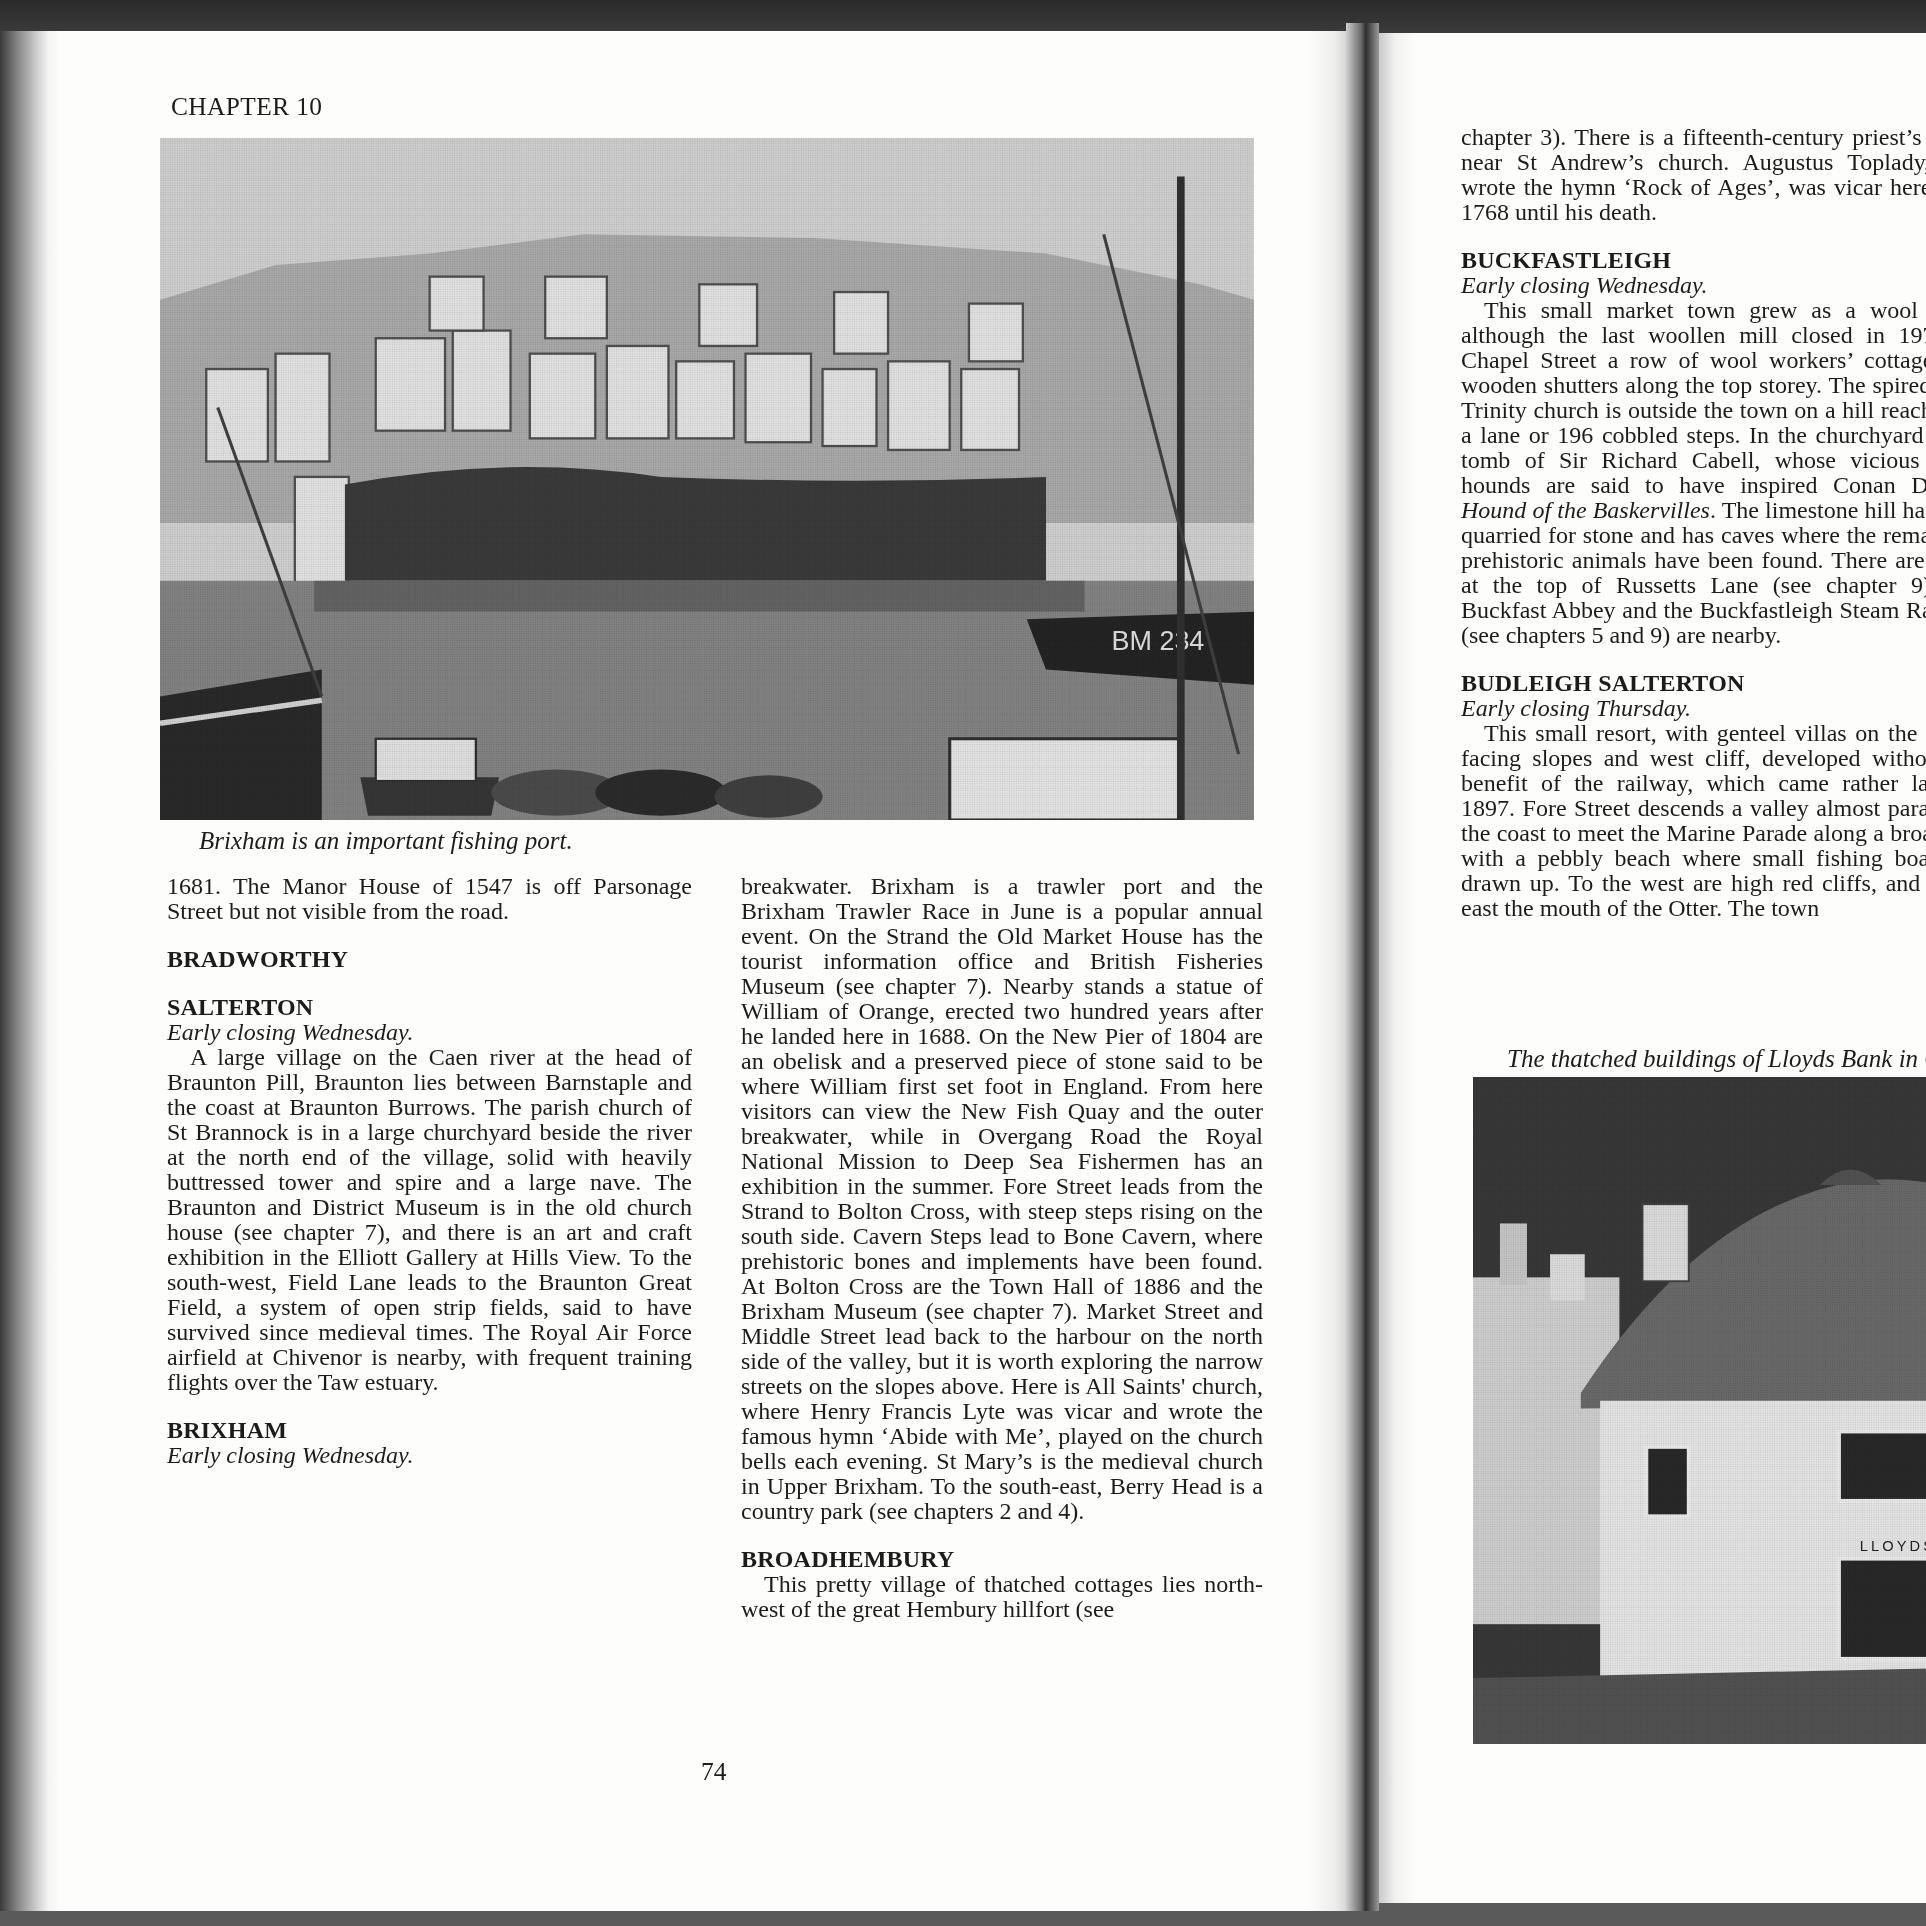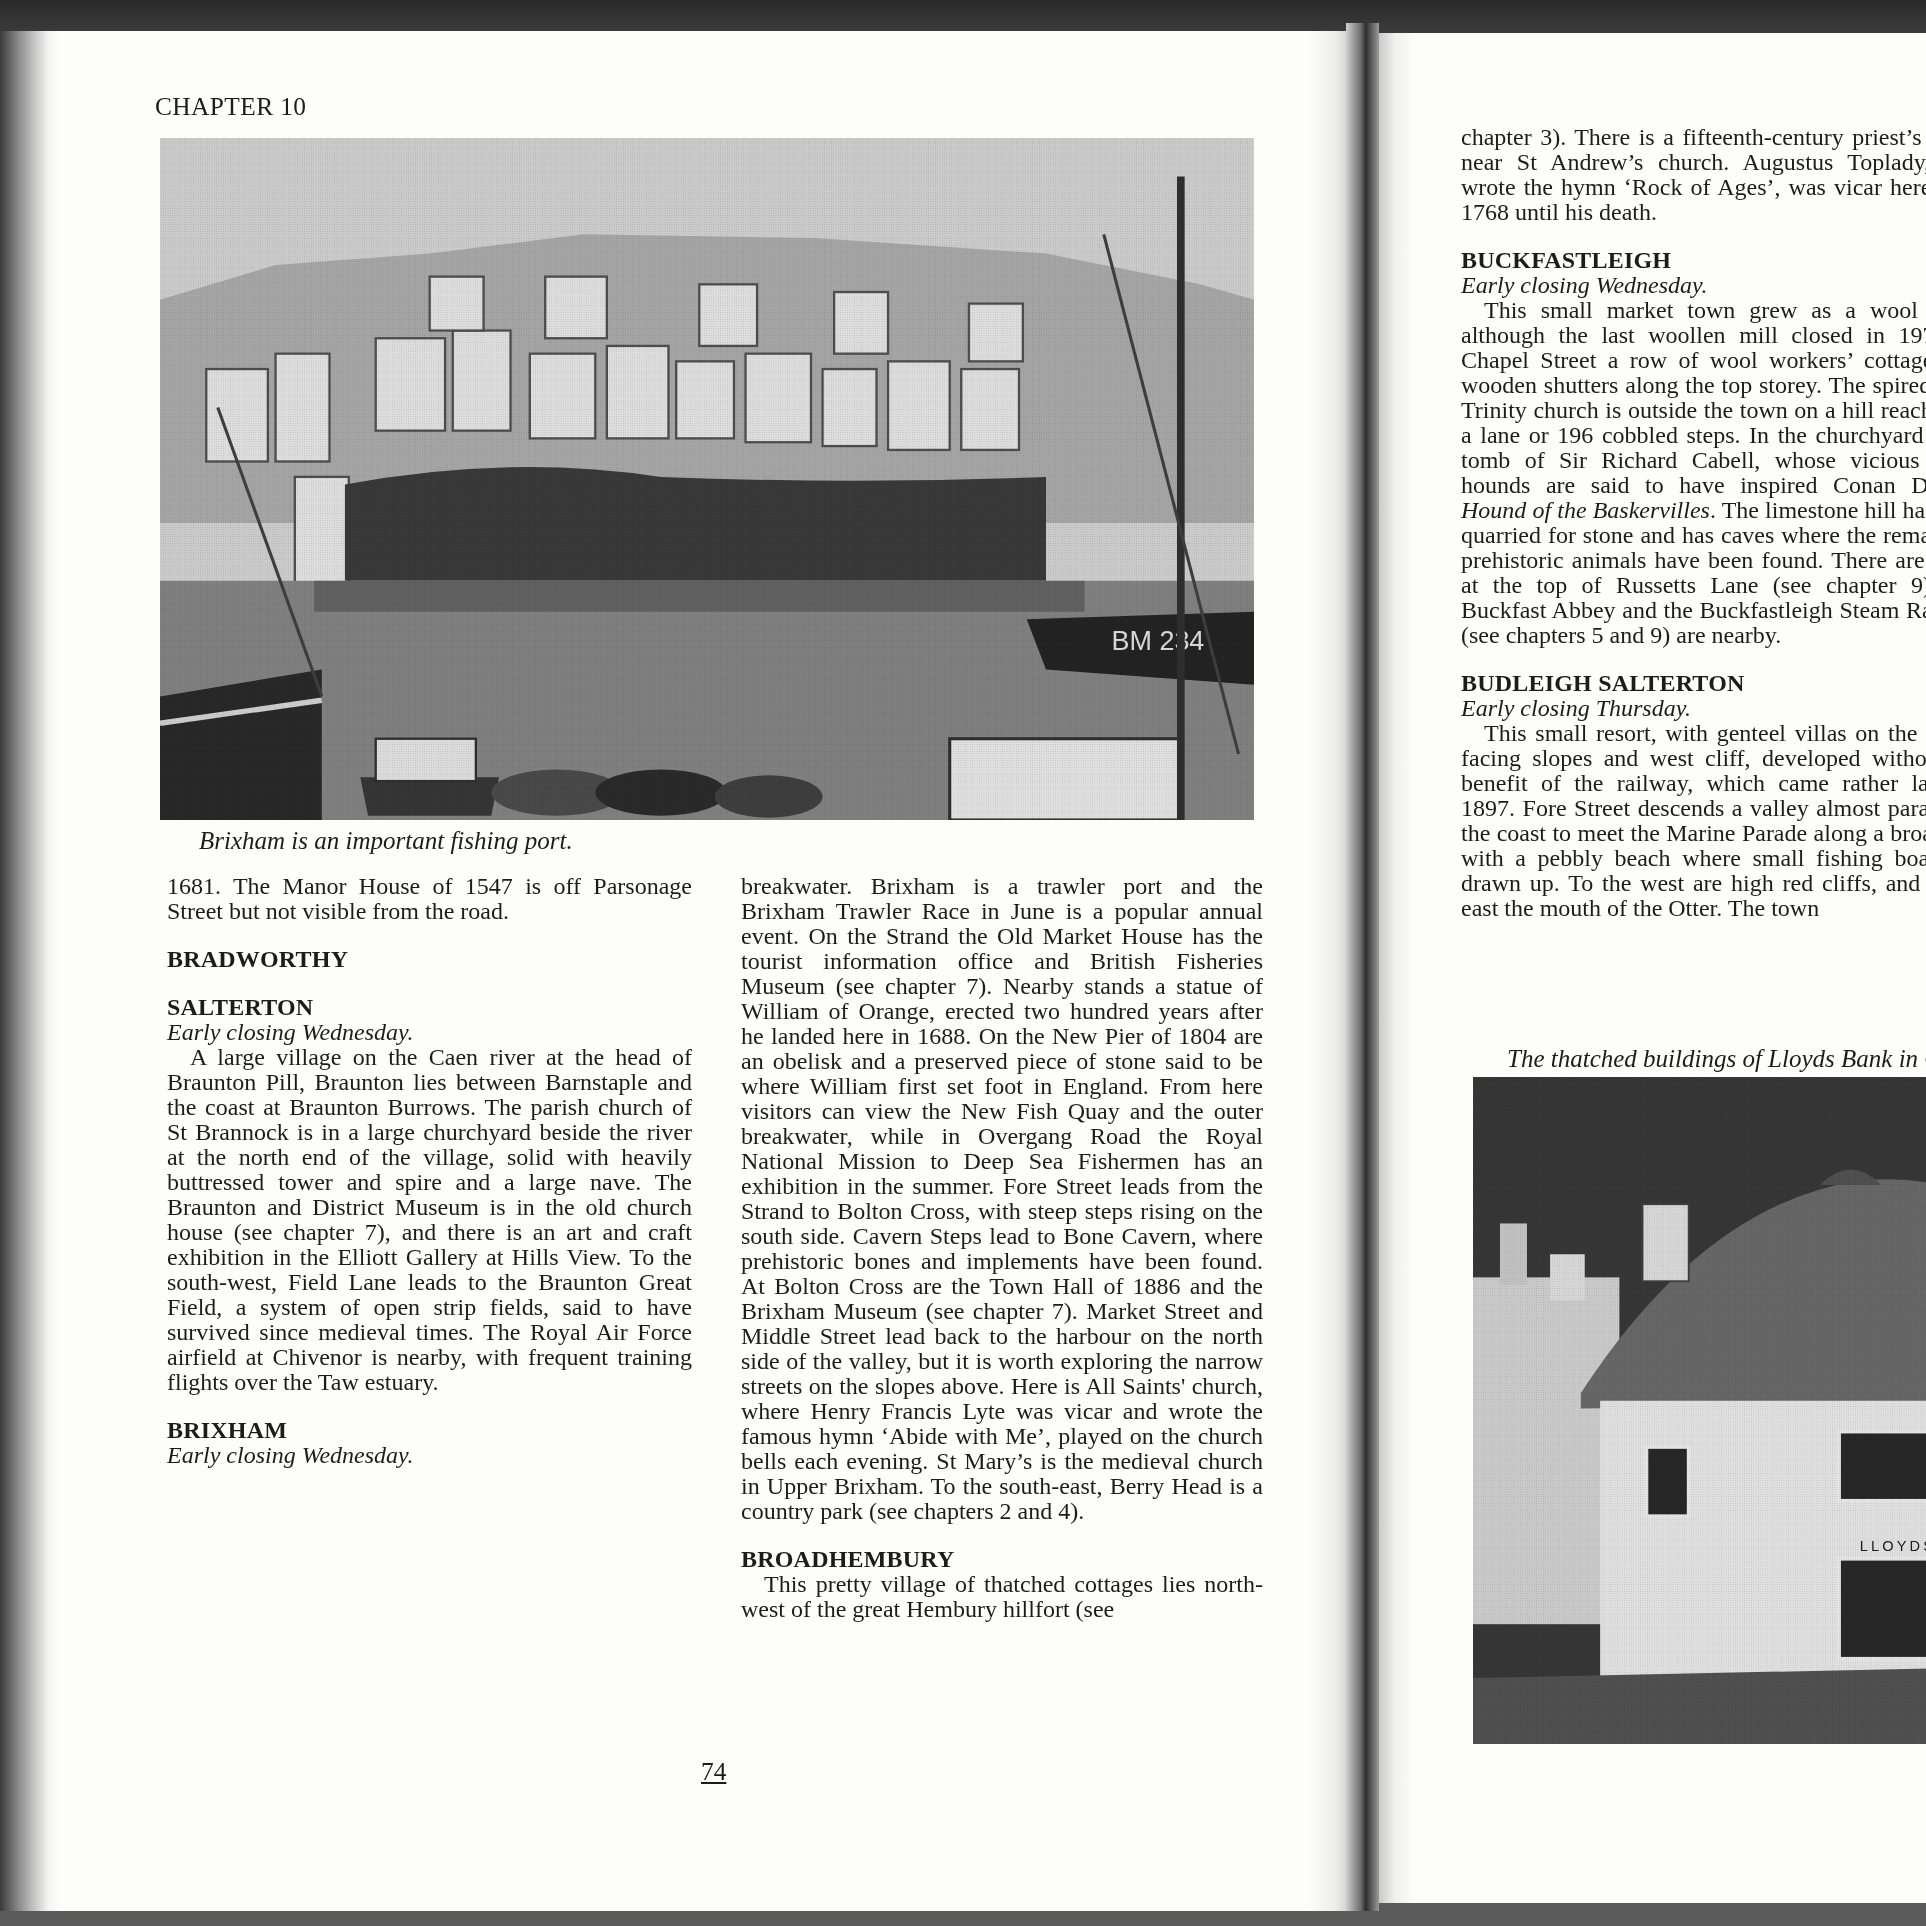--- a/index.html
+++ b/index.html
@@ -3,21 +3,21 @@
 <meta charset="utf-8">
 <style>
   html, body { margin:0; padding:0; }
   body { width:2702px; height:1965px; position:relative; overflow:hidden; background:#5a5a5a; font-family:"Liberation Serif", "DejaVu Serif", serif; color:#1c1c1c; }
   .topband { position:absolute; left:0; top:0; width:2702px; height:37px; background:linear-gradient(#2a2a2a,#3d3d3d); }
   .page { position:absolute; background:#fdfdfb; }
   #page-left { left:37px; top:31px; width:1310px; height:1880px; background:linear-gradient(90deg,#cfcfcf 0px,#f4f4f2 11.6px,#fdfdfb 23px,#fdfdfb 1271px,#ededeb 1298px,#d4d4d4 1310px); }
   #page-right { left:1379px; top:33px; width:1294px; height:1870px; background:linear-gradient(90deg,#c9c9c9 0px,#efefed 15.4px,#fdfdfb 35px,#fdfdfb 1279px,#e2e2e2 1294px); }
   .gutter { position:absolute; left:1346px; top:23px; width:33px; height:1888px; background:linear-gradient(90deg,#d0d0d0,#6d6d6d 45%,#2e2e2e 60%,#9a9a9a); }
   .edge-left { position:absolute; left:0; top:31px; width:37px; height:1880px; background:linear-gradient(90deg,#3a3a3a,#8a8a8a 50%,#cfcfcf); }
-  .runhead { position:absolute; font-size:25.4px; letter-spacing:0.4px; line-height:1; }
+  .runhead { position:absolute; font-size:25.4px; letter-spacing:0.4px; line-height:1;margin-left:16px; }
   .col { position:absolute; font-size:24px; line-height:25px; text-align:justify; }
   .col p { margin:0; text-indent:0; }
   .col p.indent { text-indent:23px; }
   .col h3 { margin:0; font-size:24px; font-weight:bold; line-height:25px; letter-spacing:0.2px; }
   .col .ec { font-style:italic; margin:0; }
   .gap { height:23px; }
   .caption { position:absolute; font-style:italic; font-size:25px; line-height:1;margin-left:35px; }
   .pagenum { position:absolute; font-size:25.4px; line-height:1; }
   .photo { position:absolute; overflow:hidden; background:#8a8a8a; }
   .photo svg { display:block; width:100%; height:100%; }
@@ -105,21 +105,21 @@
   <p class="ec">Early closing Wednesday.</p>
 </div>
 
 <div class="col" style="left:741px; top:874px; width:522px;">
   <p>breakwater. Brixham is a trawler port and the Brixham Trawler Race in June is a popular annual event. On the Strand the Old Market House has the tourist information office and British Fisheries Museum (see chapter 7). Nearby stands a statue of William of Orange, erected two hundred years after he landed here in 1688. On the New Pier of 1804 are an obelisk and a preserved piece of stone said to be where William first set foot in England. From here visitors can view the New Fish Quay and the outer breakwater, while in Overgang Road the Royal National Mission to Deep Sea Fishermen has an exhibition in the summer. Fore Street leads from the Strand to Bolton Cross, with steep steps rising on the south side. Cavern Steps lead to Bone Cavern, where prehistoric bones and implements have been found. At Bolton Cross are the Town Hall of 1886 and the Brixham Museum (see chapter 7). Market Street and Middle Street lead back to the harbour on the north side of the valley, but it is worth exploring the narrow streets on the slopes above. Here is All Saints' church, where Henry Francis Lyte was vicar and wrote the famous hymn ‘Abide with Me’, played on the church bells each evening. St Mary’s is the medieval church in Upper Brixham. To the south-east, Berry Head is a country park (see chapters 2 and 4).</p>
   <div class="gap"></div>
   <h3>BROADHEMBURY</h3>
   <p class="indent">This pretty village of thatched cottages lies north-west of the great Hembury hillfort (see</p>
 </div>
 
-<div class="pagenum" style="left:701px; top:1759px;text-decoration:underline;">74</div>
+<div class="pagenum" style="left:701px; top:1759px;">74</div>
 
 <div class="page" id="page-right"></div>
 
 <div class="col" style="left:1461px; top:125px; width:525px;">
   <p>chapter 3). There is a fifteenth-century priest’s house near St Andrew’s church. Augustus Toplady, who wrote the hymn ‘Rock of Ages’, was vicar here from 1768 until his death.</p>
   <div class="gap"></div>
   <h3>BUCKFASTLEIGH</h3>
   <p class="ec">Early closing Wednesday.</p>
   <p class="indent"><span>This small market town grew as a wool town, although the last woollen mill closed in 1975. In Chapel Street a row of wool workers’ cottages has wooden shutters along the top storey. The spired Holy Trinity church is outside the town on a hill reached by a lane or 196 cobbled steps. In the churchyard is the tomb of Sir Richard Cabell, whose vicious black hounds are said to have inspired Conan Doyle’s </span><i>Hound of the Baskervilles</i><span>. The limestone hill has been quarried for stone and has caves where the remains of prehistoric animals have been found. There are caves at the top of Russetts Lane (see chapter 9), and Buckfast Abbey and the Buckfastleigh Steam Railway (see chapters 5 and 9) are nearby.</span></p>
   <div class="gap"></div>

